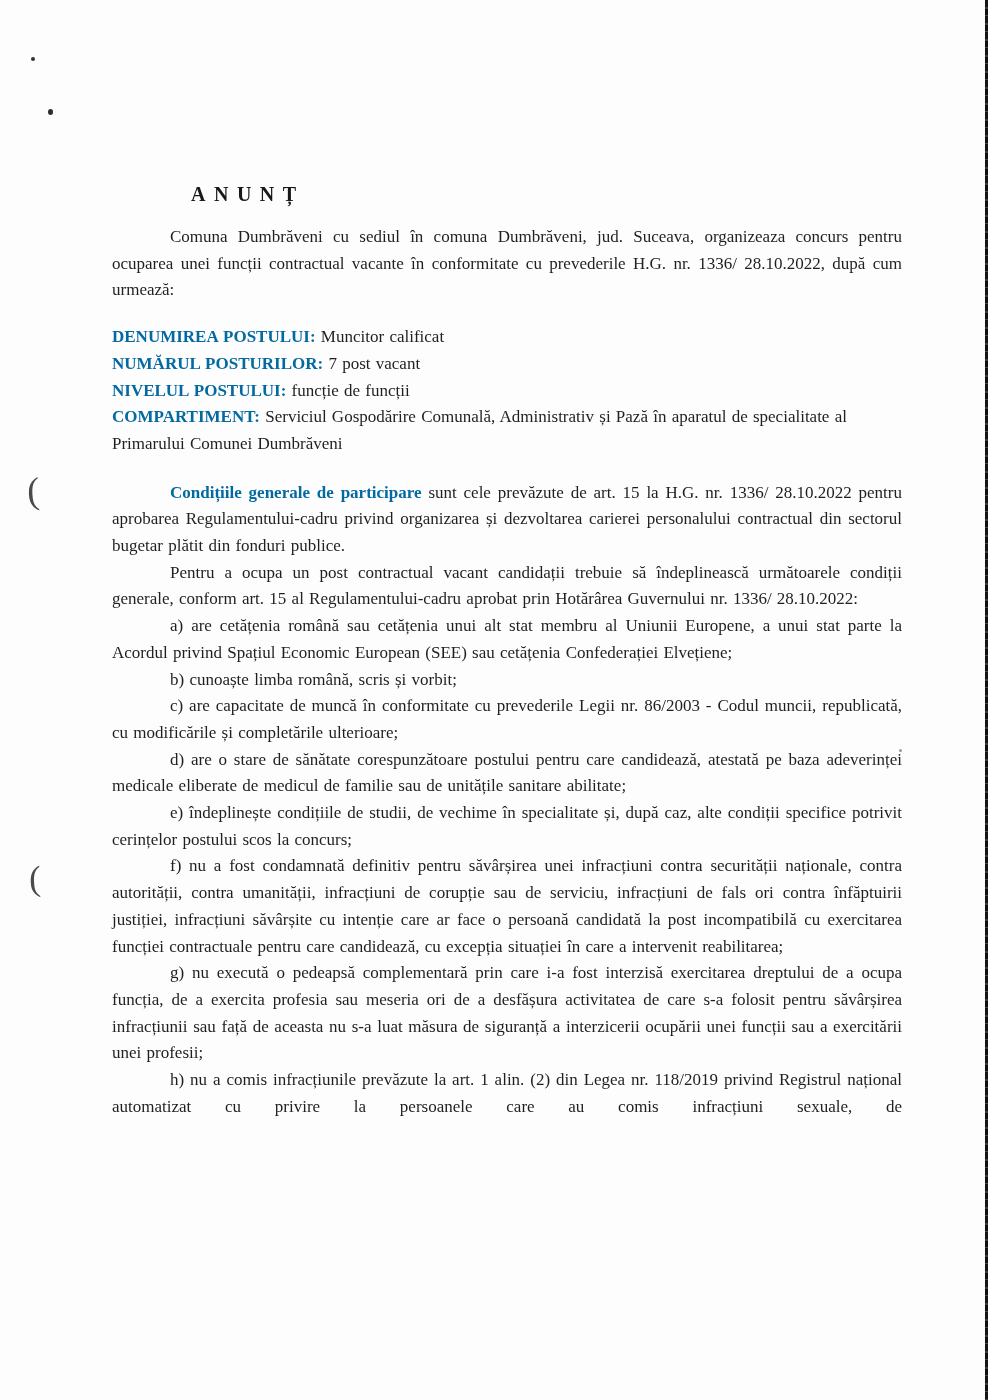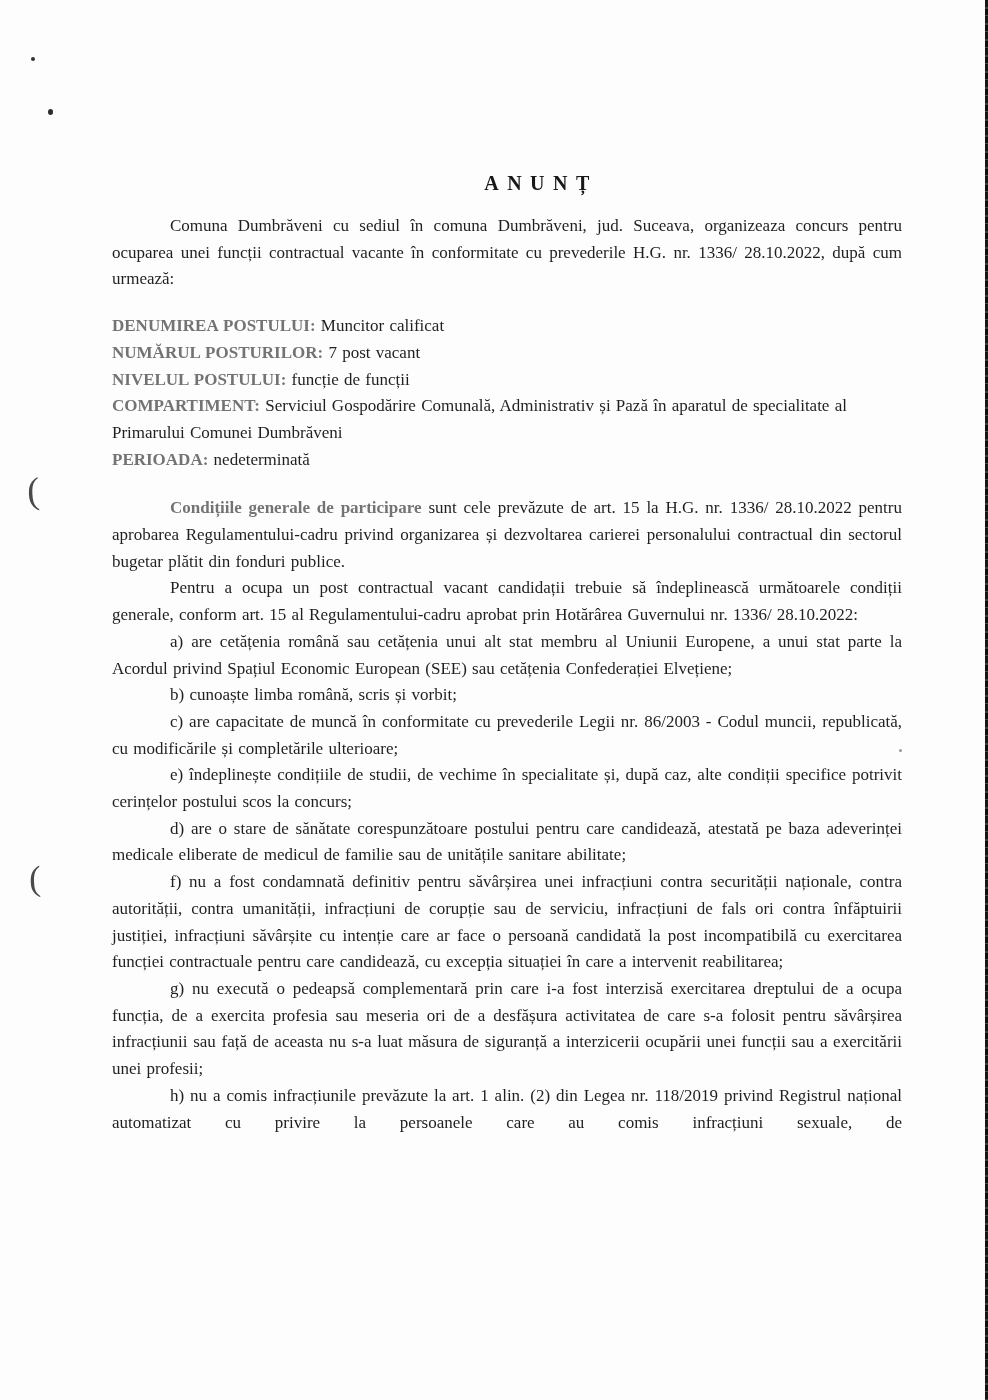--- a/index.html
+++ b/index.html
@@ -16,43 +16,43 @@
     overflow: hidden;
     color: #1f1f1f;
   }
   .content {
     position: absolute;
     left: 112px;
     top: 168px;
     width: 790px;
   }
   .title {
-    margin: 0;
+    margin: 11px;
     padding-left: 68px;
-    text-align: center;
+    text-align: left;
     font-size: 20px;
     font-weight: 700;
     letter-spacing: 8.5px;
     line-height: 30px;
     color: #181818;
   }
   p {
     margin: 0;
     font-size: 17px;
     line-height: 26.7px;
     word-spacing: 1px;
   }
   .j   { text-align: justify; }
   .ind { text-indent: 58px; }
   .intro { margin-top: 15px; }
   .details { margin-top: 20px; }
   .details p b { font-weight: 700; }
   .conditions { margin-top: 22px; }
   .continues { text-align-last: justify; }
-  b { color: #737373; }
+  b { color: #0369a1; }
 
   
   .dot {
     position: absolute;
     border-radius: 50%;
     background: #333;
   }
   .dot-1 { left: 31px;  top: 57px;  width: 4px; height: 4px; }
   .dot-2 { left: 48px;  top: 109px; width: 5px; height: 6px; background: #2c2c2c; }
   .dot-3 { left: 899px; top: 749px; width: 3px; height: 3px; background: #979797; }
@@ -96,30 +96,29 @@
 
     <h1 class="title">ANUNȚ</h1>
 
     <p class="intro j ind">Comuna Dumbrăveni cu sediul în comuna Dumbrăveni, jud. Suceava, organizeaza concurs pentru ocuparea unei funcții contractual vacante în conformitate cu prevederile H.G. nr. 1336/ 28.10.2022, după cum urmează:</p>
 
     <div class="details">
       <p><b>DENUMIREA POSTULUI:</b><span> Muncitor calificat</span></p>
       <p><b>NUMĂRUL POSTURILOR:</b><span> 7 post vacant</span></p>
       <p><b>NIVELUL POSTULUI:</b><span> funcție de funcții</span></p>
       <p><b>COMPARTIMENT:</b><span> Serviciul Gospodărire Comunală, Administrativ și Pază în aparatul de specialitate al Primarului Comunei Dumbrăveni</span></p>
-      <p><b>PERIOADA:</b><span> nedeterminată</span></p>
     </div>
 
     <div class="conditions">
       <p class="j ind"><b>Condițiile generale de participare</b><span> sunt cele prevăzute de art. 15 la H.G. nr. 1336/ 28.10.2022 pentru aprobarea Regulamentului-cadru privind organizarea și dezvoltarea carierei personalului contractual din sectorul bugetar plătit din fonduri publice.</span></p>
       <p class="j ind">Pentru a ocupa un post contractual vacant candidații trebuie să îndeplinească următoarele condiții generale, conform art. 15 al Regulamentului-cadru aprobat prin Hotărârea Guvernului nr. 1336/ 28.10.2022:</p>
       <p class="j ind">a) are cetățenia română sau cetățenia unui alt stat membru al Uniunii Europene, a unui stat parte la Acordul privind Spațiul Economic European (SEE) sau cetățenia Confederației Elvețiene;</p>
       <p class="j ind">b) cunoaște limba română, scris și vorbit;</p>
       <p class="j ind">c) are capacitate de muncă în conformitate cu prevederile Legii nr. 86/2003 - Codul muncii, republicată, cu modificările și completările ulterioare;</p>
+      <p class="j ind">d) are o stare de sănătate corespunzătoare postului pentru care candidează, atestată pe baza adeverinței medicale eliberate de medicul de familie sau de unitățile sanitare abilitate;</p>
       <p class="j ind">e) îndeplinește condițiile de studii, de vechime în specialitate și, după caz, alte condiții specifice potrivit cerințelor postului scos la concurs;</p>
-      <p class="j ind">d) are o stare de sănătate corespunzătoare postului pentru care candidează, atestată pe baza adeverinței medicale eliberate de medicul de familie sau de unitățile sanitare abilitate;</p>
       <p class="j ind">f) nu a fost condamnată definitiv pentru săvârșirea unei infracțiuni contra securității naționale, contra autorității, contra umanității, infracțiuni de corupție sau de serviciu, infracțiuni de fals ori contra înfăptuirii justiției, infracțiuni săvârșite cu intenție care ar face o persoană candidată la post incompatibilă cu exercitarea funcției contractuale pentru care candidează, cu excepția situației în care a intervenit reabilitarea;</p>
       <p class="j ind">g) nu execută o pedeapsă complementară prin care i-a fost interzisă exercitarea dreptului de a ocupa funcția, de a exercita profesia sau meseria ori de a desfășura activitatea de care s-a folosit pentru săvârșirea infracțiunii sau față de aceasta nu s-a luat măsura de siguranță a interzicerii ocupării unei funcții sau a exercitării unei profesii;</p>
       <p class="j ind continues">h) nu a comis infracțiunile prevăzute la art. 1 alin. (2) din Legea nr. 118/2019 privind Registrul național automatizat cu privire la persoanele care au comis infracțiuni sexuale, de</p>
     </div>
 
   </div>
 </div>
 
 </body></html>

